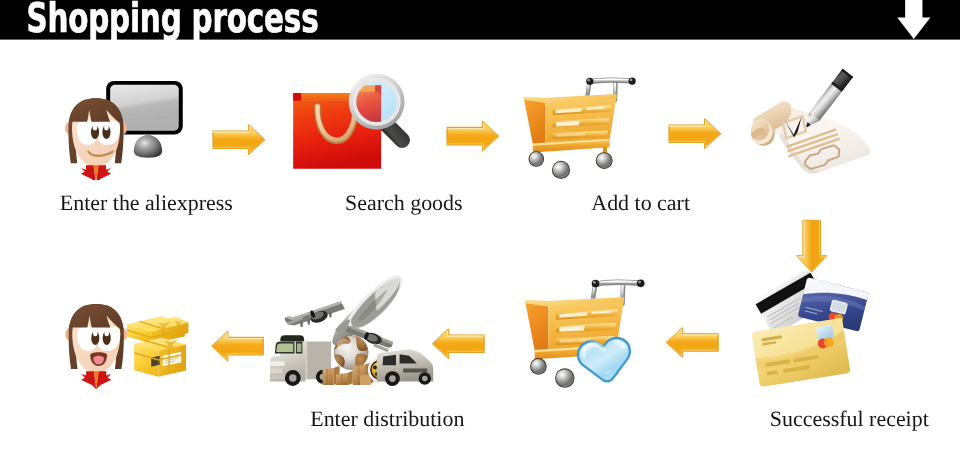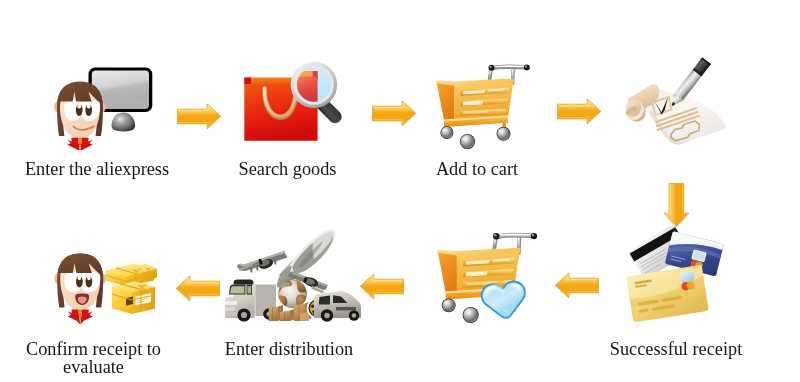--- a/index.html
+++ b/index.html
@@ -7,27 +7,30 @@
   *{-webkit-font-smoothing:antialiased;}
   body{width:800px;height:382px;background:#fff;font-family:"Liberation Serif",serif;overflow:hidden;}
   .page{position:relative;width:800px;height:382px;background:#fff;}
   .header{position:absolute;left:0;top:0;width:800px;height:33px;background:#000;}
   .header-title{position:absolute;left:21.5px;top:-4.5px;color:#fff;
     font-family:"DejaVu Sans Condensed","DejaVu Sans",sans-serif;
     font-weight:bold;font-size:34px;letter-spacing:-0.2px;transform:scaleX(0.802);transform-origin:left top;white-space:nowrap;
     -webkit-text-stroke:0.55px #fff;}
   .hdr-arrow{position:absolute;left:747.3px;top:0px;}
   .step{position:absolute;}
-  .label{position:absolute;text-align:center;font-family:"Liberation Serif",serif;font-size:18.3px;color:#161616;line-height:18.5px;}
+  .label{position:absolute;text-align:right;font-family:"Liberation Serif",serif;font-size:18.3px;color:#161616;line-height:18.5px;}
   .arr{position:absolute;}
 </style>
 </head>
 <body>
 
 <div class="page">
+  <div class="header">
+    <div class="header-title">Shopping process</div>
+  </div>
   <svg class="hdr-arrow" width="30" height="34" viewBox="0 0 30 34">
     <path d="M7.3 0 L21.7 0 L21.7 14.6 L28.3 14.6 L14.5 32.4 L0.7 14.6 L7.3 14.6 Z" fill="#ffffff"></path>
   </svg>
 
   <svg width="0" height="0" style="position:absolute" aria-hidden="true">
     <defs>
       <linearGradient id="argH" x1="0" y1="0" x2="0" y2="1">
         <stop offset="0" stop-color="#f9d77b"></stop>
         <stop offset="0.28" stop-color="#fbcf5c"></stop>
         <stop offset="0.46" stop-color="#f5ab1c"></stop>
@@ -787,24 +790,20 @@
       <path d="M30.0 82.8 L34.0 82.8 L32.9 90 L32 98.4 L31.1 90 Z" fill="#f5761a"></path>
     </g>
   </svg>
 
   <div class="label" style="left:0px;top:159.8px;width:194px">Enter the aliexpress</div>
   <div class="label" style="left:189.5px;top:159.8px;width:196px">Search goods</div>
   <div class="label" style="left:379px;top:159.8px;width:196px">Add to cart</div>
 
   <div class="label" style="left:578px;top:339.5px;width:196px">Successful receipt</div>
   <div class="label" style="left:191px;top:339.5px;width:196px">Enter distribution</div>
-  <div class="label" style="left:0px;top:339.5px;width:187px">
-    <span>Confirm receipt to</span><br>
-    <span>evaluate</span>
-  </div>
 </div>
 
 <svg width="0" height="0" style="position:absolute" aria-hidden="true">
     <defs>
   <clipPath id="arrowRightClip">
     <path d="M1.6 7.2 L31.2 7.2 L31.2 2.2 L44.4 14.4 L31.2 26.6 L31.2 21.6 L1.6 21.6 Z"></path>
   </clipPath>
   <g id="arrowRightShape">
     <path d="M1.6 7.2 L31.2 7.2 L31.2 2.2 L44.4 14.4 L31.2 26.6 L31.2 21.6 L1.6 21.6 Z" fill="url(#argH)" stroke="#e39a19" stroke-width="1.1" stroke-linejoin="round"></path>
     <g clip-path="url(#arrowRightClip)">

